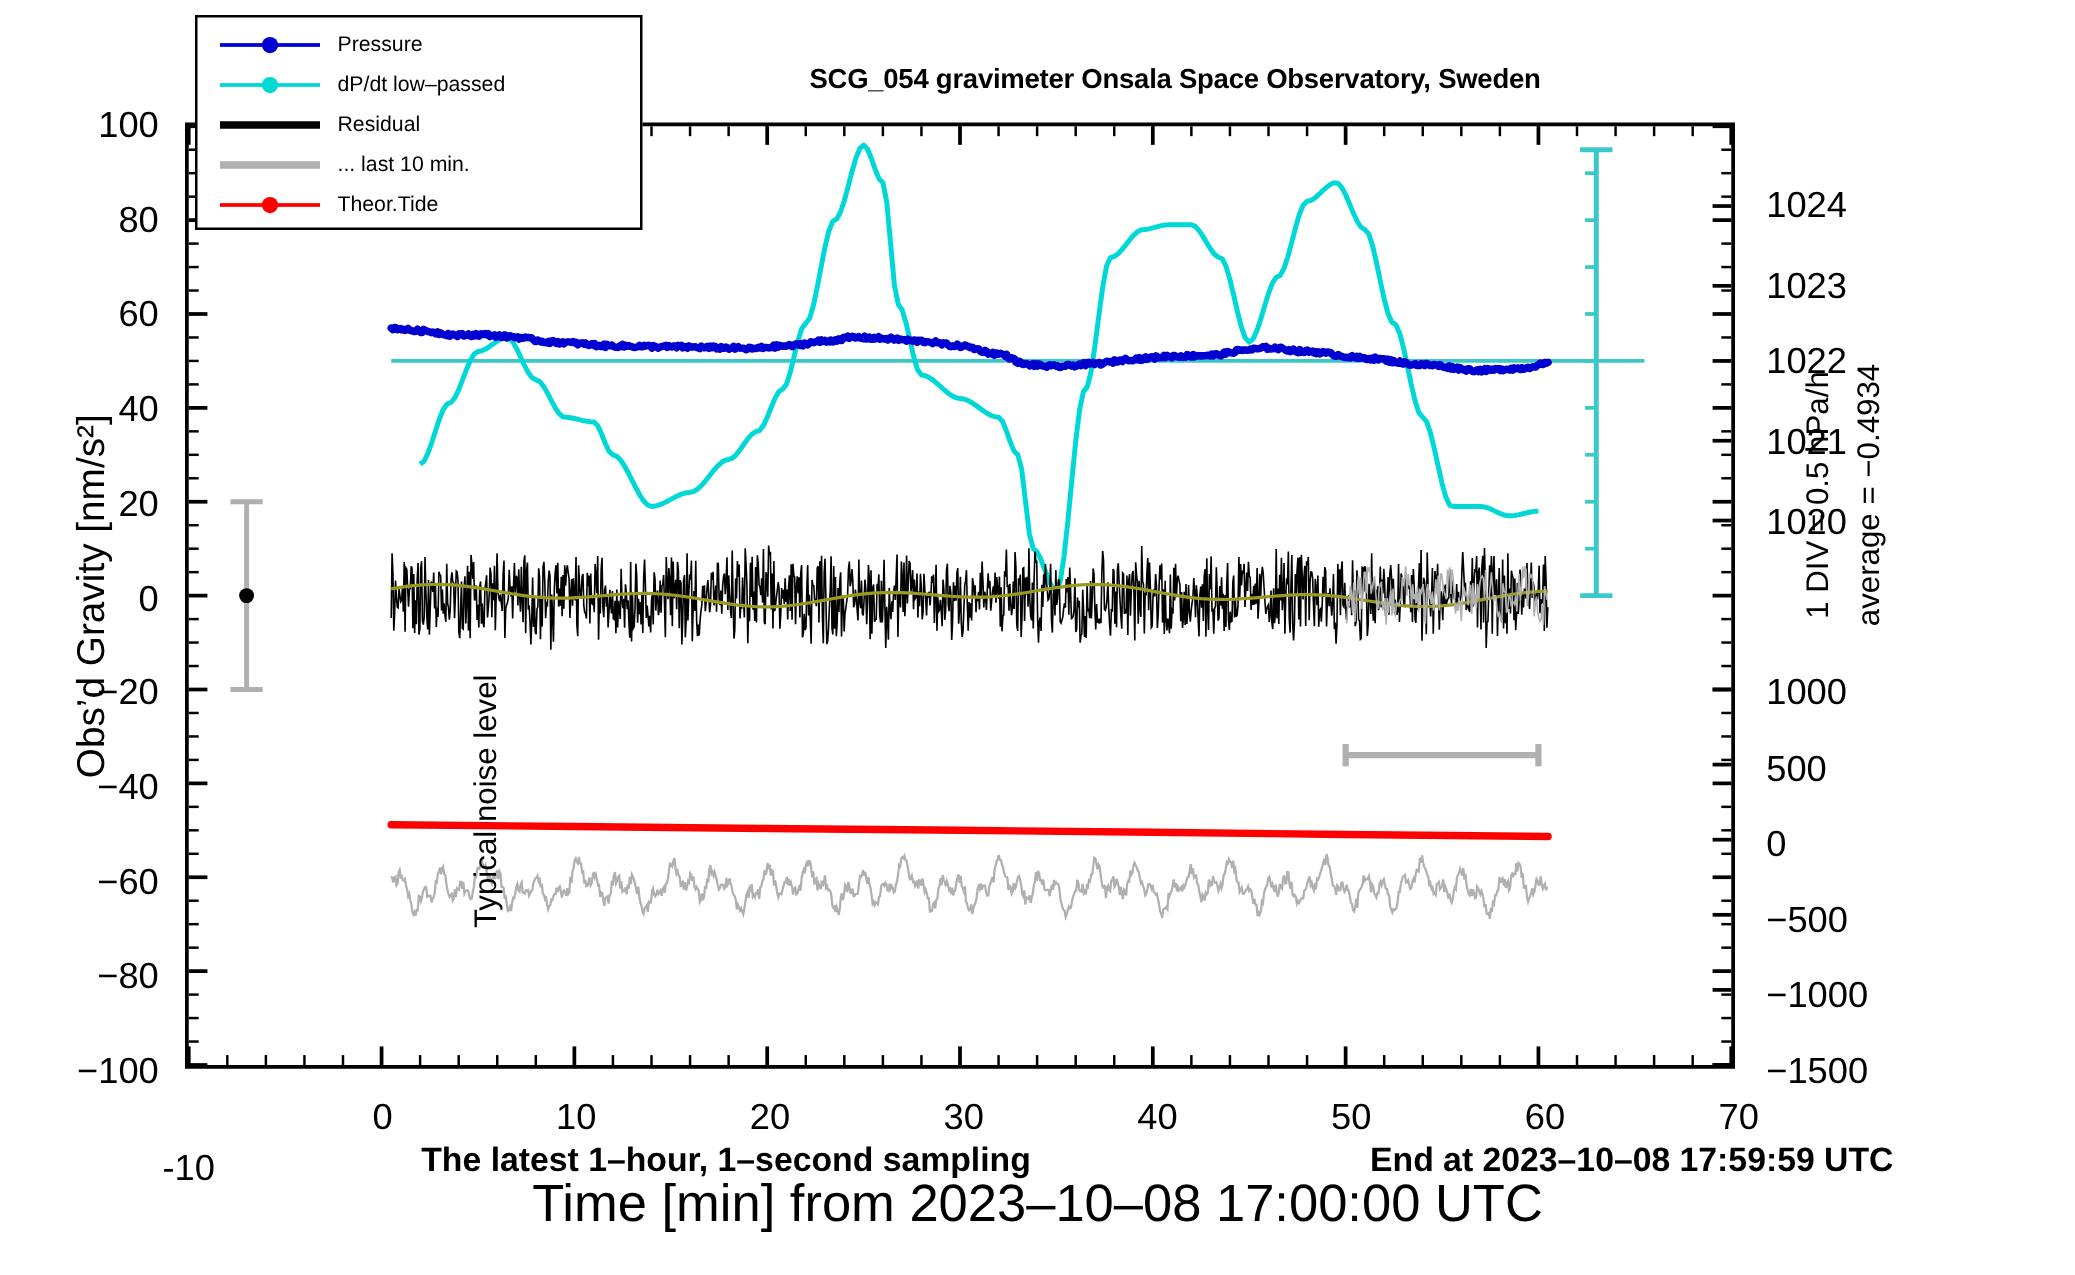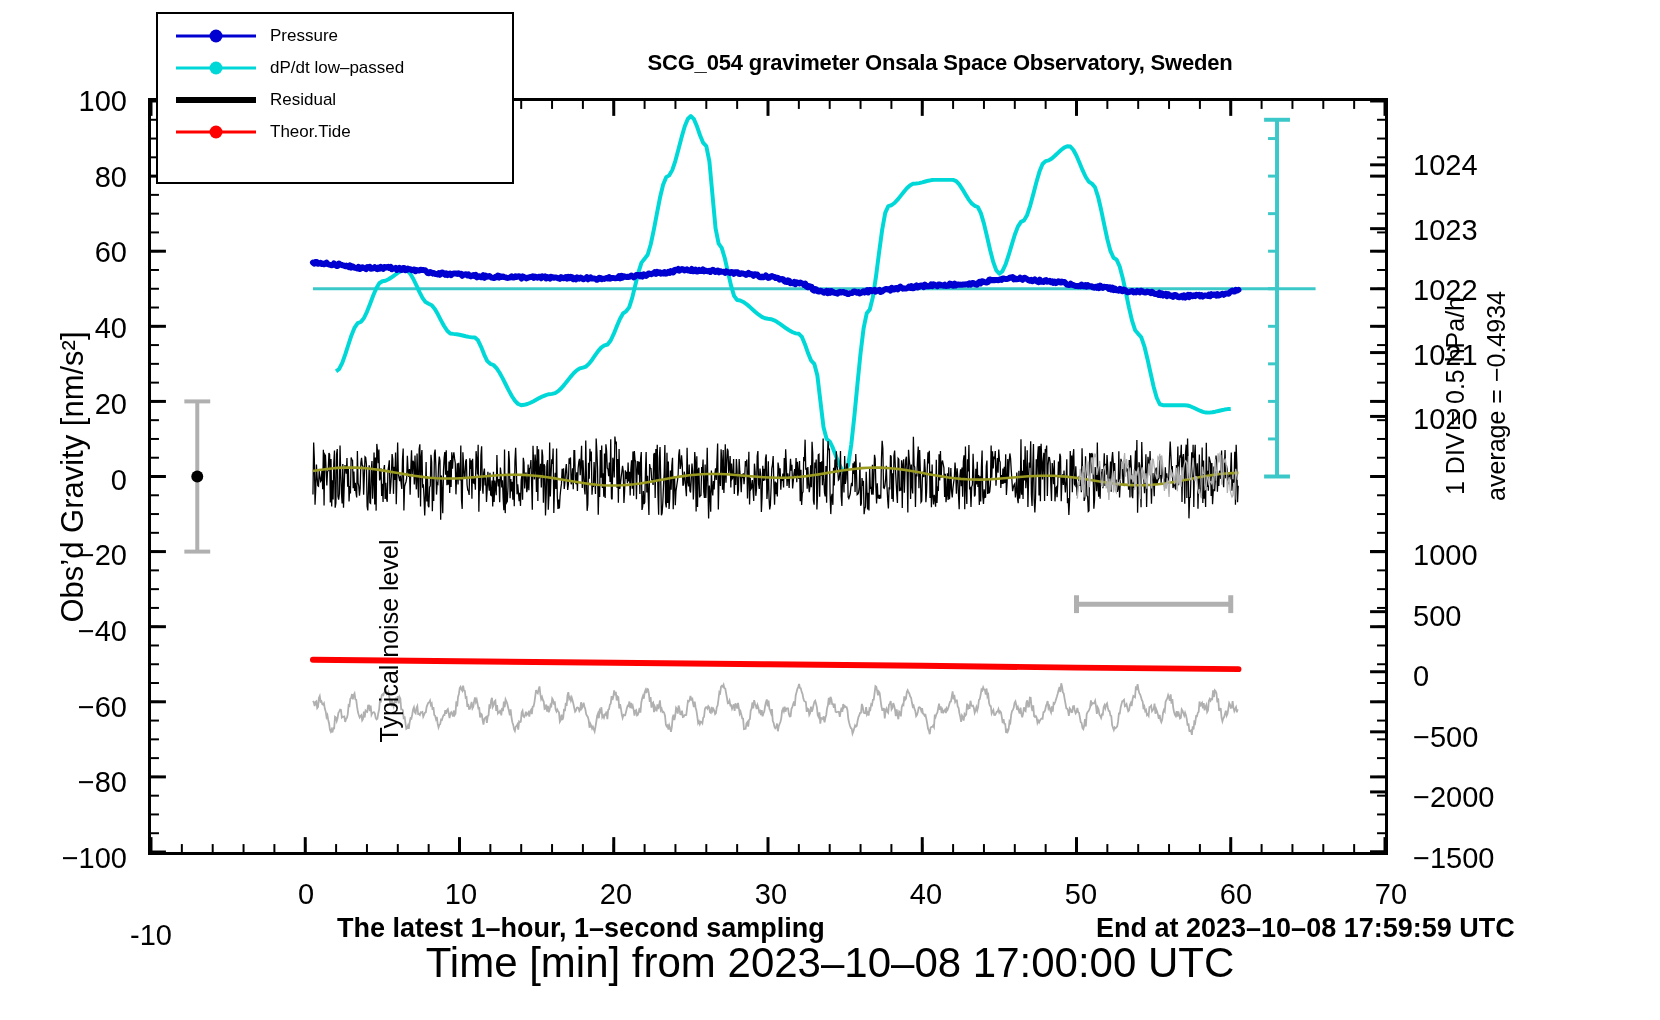--- a/index.html
+++ b/index.html
@@ -343,21 +343,21 @@
         <div class="tick-label tick-right" style="left: 1262px; top: 128.69px;">1023</div>
         <div class="tick-label tick-right" style="left: 1262px; top: 189.25px;">1022</div>
         <div class="tick-label tick-right" style="left: 1262px; top: 253.595px;">1021</div>
         <div class="tick-label tick-right" style="left: 1262px; top: 317.94px;">1020</div>
       </div>
   <div id="labels-tide">
         <div class="tick-label tick-right" style="left: 1262px; top: 454.2px;">1000</div>
         <div class="tick-label tick-right" style="left: 1262px; top: 514.76px;">500</div>
         <div class="tick-label tick-right" style="left: 1262px; top: 575.32px;">0</div>
         <div class="tick-label tick-right" style="left: 1262px; top: 635.88px;">−500</div>
-        <div class="tick-label tick-right" style="left: 1262px; top: 696.44px;">−2000</div>
+        <div class="tick-label tick-right" style="left: 1262px; top: 696.44px;">−1000</div>
         <div class="tick-label tick-right" style="left: 1262px; top: 757px;">−1500</div>
       </div>
   <div id="labels-x">
         <div class="tick-label tick-x" style="left: 0px; top: 777px; margin-top: 41px;">-10</div>
         <div class="tick-label tick-x" style="left: 155px; top: 777px;">0</div>
         <div class="tick-label tick-x" style="left: 310px; top: 777px;">10</div>
         <div class="tick-label tick-x" style="left: 465px; top: 777px;">20</div>
         <div class="tick-label tick-x" style="left: 620px; top: 777px;">30</div>
         <div class="tick-label tick-x" style="left: 775px; top: 777px;">40</div>
         <div class="tick-label tick-x" style="left: 930px; top: 777px;">50</div>
@@ -384,20 +384,26 @@
         <div class="legend-text">dP/dt low–passed</div>
       </div>
       <div class="legend-row">
         <div class="legend-key">
           <div class="ln" style="border-top: 6px solid rgb(0, 0, 0);"></div>
         </div>
         <div class="legend-text">Residual</div>
       </div>
       <div class="legend-row">
         <div class="legend-key">
+          <div class="ln" style="border-top: 6px solid rgb(176, 176, 176);"></div>
+        </div>
+        <div class="legend-text">... last 10 min.</div>
+      </div>
+      <div class="legend-row">
+        <div class="legend-key">
           <div class="ln" style="border-top: 3px solid rgb(255, 0, 0);"></div>
           <div class="dot" style="background: rgb(255, 0, 0);"></div>
         </div>
         <div class="legend-text">Theor.Tide</div>
       </div>
     </div>
 
 </div>
 
 </body></html>

